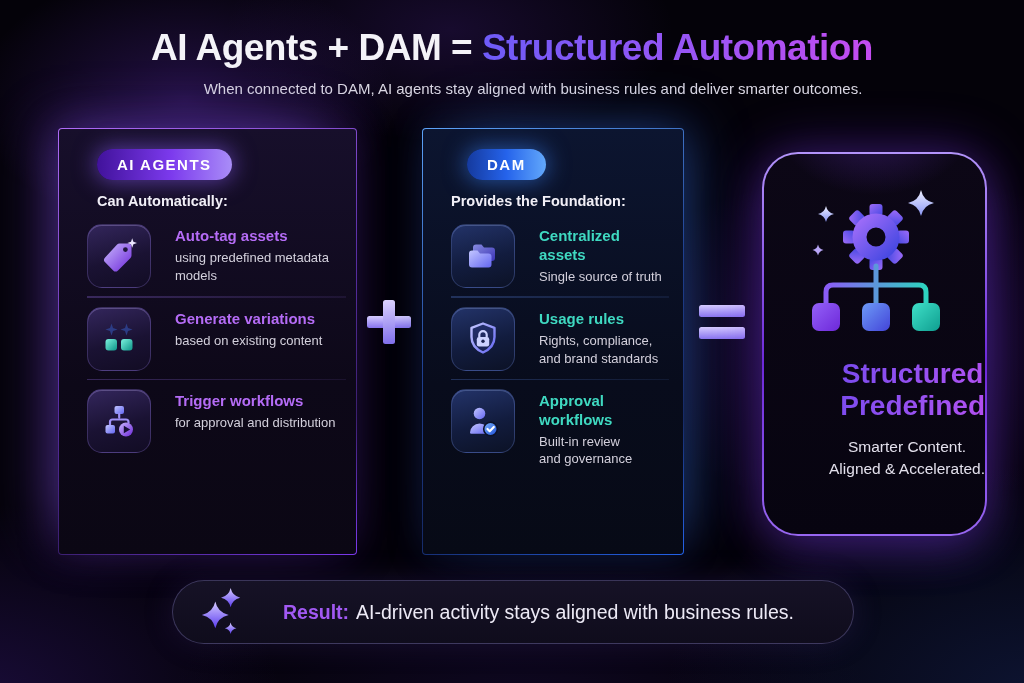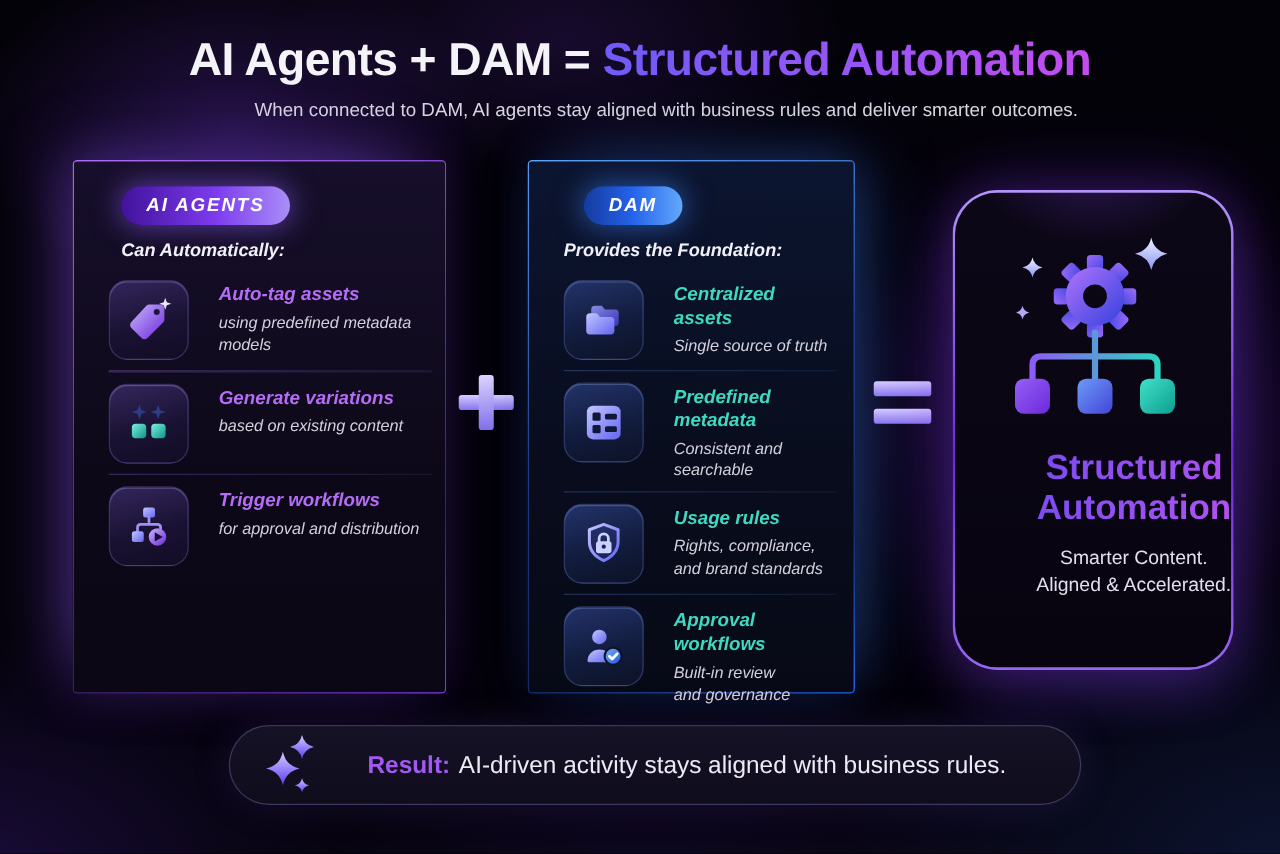--- a/index.html
+++ b/index.html
@@ -17,21 +17,21 @@
   }
   .abs{position:absolute;}
   
   .title{top:27px;left:0;width:100%;text-align:center;font-size:37px;font-weight:bold;letter-spacing:-.5px;color:#f4f3f8;white-space:nowrap;}
   .title .accent{
     background:linear-gradient(90deg,#6e5bf7 0%,#9a55f5 55%,#c44cf0 100%);
     -webkit-background-clip:text;background-clip:text;color:transparent;
   }
   .subtitle{top:80px;left:0;width:100%;text-align:center;font-size:15px;color:#d9d6e2;padding-left:21px;}
   
-  .card{border-radius:4px;font-style:italic;}
+  .card{border-radius:4px;}
   .card-agents{
     left:58px;top:128px;width:297px;height:425px;
     border:1.5px solid transparent;
     background:
       linear-gradient(180deg,#170f2b 0%,#0d0818 60%,#0b0714 100%) padding-box,
       linear-gradient(155deg,#b06cf8 0%,#5b2fa8 45%,#3b1f70 75%,#7c3aed 100%) border-box;
     box-shadow:-20px -12px 55px -12px rgba(139,92,246,.45), 0 0 40px rgba(76,29,149,.25);
   }
   .card-dam{
     left:422px;top:128px;width:260px;height:425px;
@@ -77,21 +77,21 @@
   .equals span{position:absolute;left:0;width:46px;height:12px;border-radius:2.5px;background:linear-gradient(180deg,#d6ccff,#8975ef);}
   .equals .b1{top:1px;} .equals .b2{top:23px;}
   
   .rc-graphic{margin-top:28px;}
   .rc-title{margin-top:16px;text-align:center;font-size:28px;font-weight:bold;line-height:1.14;
     background:linear-gradient(100deg,#7a4bee 0%,#a052f2 70%,#b44ff0 100%);
     -webkit-background-clip:text;background-clip:text;color:transparent;}
   .rc-sub{margin-top:14px;text-align:center;font-size:15.5px;color:#e3e0ec;line-height:1.45;}
   
   .bar{
-    left:183px;top:580px;width:682px;height:64px;border-radius:33px;
+    left:172px;top:580px;width:682px;height:64px;border-radius:33px;
     border:1px solid rgba(130,120,190,.38);
     background:linear-gradient(180deg,#161226,#0f0c1c);
     box-shadow:0 0 30px rgba(80,60,160,.22);
     display:flex;align-items:center;padding-left:26px;box-sizing:border-box;
   }
   .bar-text{margin-left:38px;font-size:19.5px;color:#edeaf6;}
   .bar-text .label{color:#a259f3;font-weight:bold;margin-right:7px;}
 </style>
 </head>
 <body>
@@ -228,35 +228,20 @@
             <path d="M9 14.5h5.5l2.5 3h8.5a3 3 0 0 1 3 3v8a3 3 0 0 1-3 3H9a3 3 0 0 1-3-3v-11a3 3 0 0 1 3-3Z" fill="url(#gIndL)"></path>
           </svg>
         </div>
         <div class="row-text">
           <div class="row-title t-teal">Centralized assets</div>
           <div class="row-sub">Single source of truth</div>
         </div>
       </div>
       <div class="divider-d"></div>
 
-      <div class="row">
-        <div class="tile tile-d">
-          <svg width="40" height="40" viewBox="0 0 40 40">
-            <rect x="6.5" y="6.5" width="27" height="27" rx="5" fill="url(#gIndL)"></rect>
-            <rect x="11" y="12" width="6.5" height="6.5" rx="1.2" fill="#101838"></rect>
-            <rect x="21" y="13" width="9.5" height="4.6" rx="1.2" fill="#101838"></rect>
-            <rect x="11" y="22" width="6.5" height="6.5" rx="1.2" fill="#101838"></rect>
-            <rect x="21" y="23" width="9.5" height="4.6" rx="1.2" fill="#101838"></rect>
-          </svg>
-        </div>
-        <div class="row-text">
-          <div class="row-title t-teal">Predefined metadata</div>
-          <div class="row-sub">Consistent and searchable</div>
-        </div>
-      </div>
       <div class="divider-d"></div>
 
       <div class="row">
         <div class="tile tile-d">
           <svg width="40" height="40" viewBox="0 0 40 40">
             <path d="M20 4.5 31.5 8.8v9.2c0 7.2-4.6 12.4-11.5 15.5C13.1 30.4 8.5 25.2 8.5 18V8.8Z" fill="rgba(80,90,220,.18)" stroke="url(#gIndL)" stroke-width="2.4" stroke-linejoin="round"></path>
             <path d="M16.3 18.5v-2.7a3.7 3.7 0 0 1 7.4 0v2.7" fill="none" stroke="#ccd2ff" stroke-width="2.2"></path>
             <rect x="13.8" y="18" width="12.4" height="9.5" rx="2.2" fill="#ccd2ff"></rect>
             <circle cx="20" cy="22.3" r="1.7" fill="#1c2350"></circle>
           </svg>
@@ -311,21 +296,21 @@
       </g>
       <circle cx="111" cy="55" r="16.5" fill="none" stroke="url(#gGear)" stroke-width="14"></circle>
 
       <path d="M111 84 V103 M61 121 V110 Q61 103 68 103 H154 Q161 103 161 110 V121 M111 103 V121" fill="none" stroke="url(#gTree)" stroke-width="5" stroke-linecap="round"></path>
       <rect x="47" y="121" width="28" height="28" rx="7" fill="url(#gBoxP)"></rect>
       <rect x="97" y="121" width="28" height="28" rx="7" fill="url(#gBoxB)"></rect>
       <rect x="147" y="121" width="28" height="28" rx="7" fill="url(#gBoxT)"></rect>
     </svg>
     <div class="rc-title">
       <div>Structured</div>
-      <div>Automation</div>
+      <div>Predefined</div>
     </div>
     <div class="rc-sub">
       <div>Smarter Content.</div>
       <div>Aligned &amp; Accelerated.</div>
     </div>
   </div>
 
   <div class="abs bar">
     <svg width="46" height="52" viewBox="0 0 48 54">
       <path fill="url(#gSpark)" d="M17 16 Q19.5 27.5 31 30 Q19.5 32.5 17 44 Q14.5 32.5 3 30 Q14.5 27.5 17 16Z"></path>

